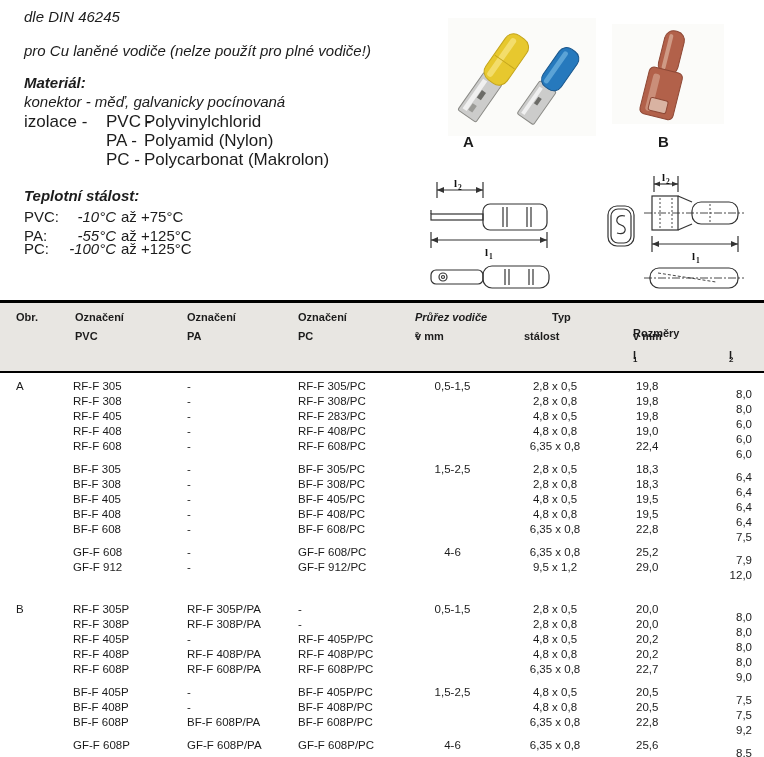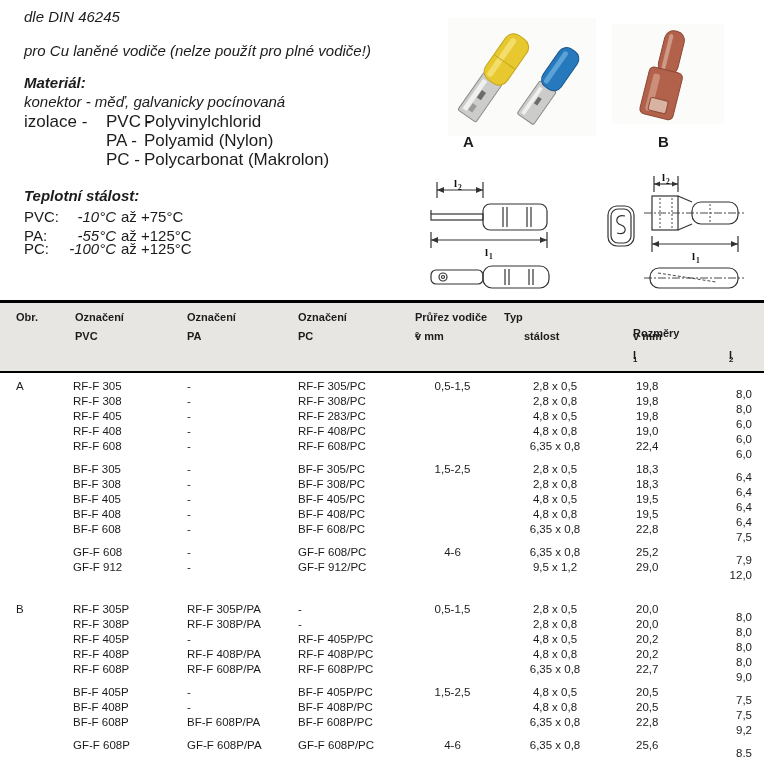--- a/index.html
+++ b/index.html
@@ -24,22 +24,22 @@
   .rule-thick{position:absolute;left:0;width:764px;height:3px;background:#000;}
   .rule-thin{position:absolute;left:0;width:764px;height:1.5px;background:#000;}
   .thead{position:absolute;left:0;top:303px;width:764px;height:68px;background:#e8e6e2;}
   .thead span{position:absolute;font-size:11px;font-weight:bold;white-space:nowrap;}
   .thead sup{font-size:7.5px;}
   .dimhdr{font-size:11.5px;}
   .dimhdr sub{font-size:8px;}
   .h-obr{left:16px;top:8px;} .h-ozn1{left:75px;top:8px;} .h-pvc{left:75px;top:27px;}
   .h-ozn2{left:187px;top:8px;} .h-pa{left:187px;top:27px;}
   .h-ozn3{left:298px;top:8px;} .h-pc{left:298px;top:27px;}
-  .h-pr1{left:415px;top:8px;} .h-pr2{left:415px;top:27px;}
-  .h-typ1{left:504px;top:8px;} .h-typ2{left:524px;top:27px;}
+  .h-pr1{left:415px;top:8px;font-style:italic;} .h-pr2{left:415px;top:27px;}
+  .h-typ1{left:552px;top:8px;} .h-typ2{left:524px;top:27px;}
   .h-roz1{left:633px;top:8px;margin-top:16px;} .h-roz2{left:633px;top:27px;}
   .h-l1{left:633px;top:46px;} .h-l2{left:729px;top:46px;}
   .tbody-wrap{position:absolute;left:0;top:379px;width:764px;}
   .tgroup + .tgroup{margin-top:27px;}
   .tblock + .tblock{margin-top:8px;}
   .trow{display:grid;grid-template-columns:57px 114px 111px 117px 75px 130px 80px 52px;
         padding-left:16px;height:15px;line-height:15px;font-size:11.5px;white-space:nowrap;}
   .c-prurez,.c-typ{text-align:center;}
   .c-l1{padding-left:16px;}
   .c-l2{text-align:right;margin-top:8px;}

